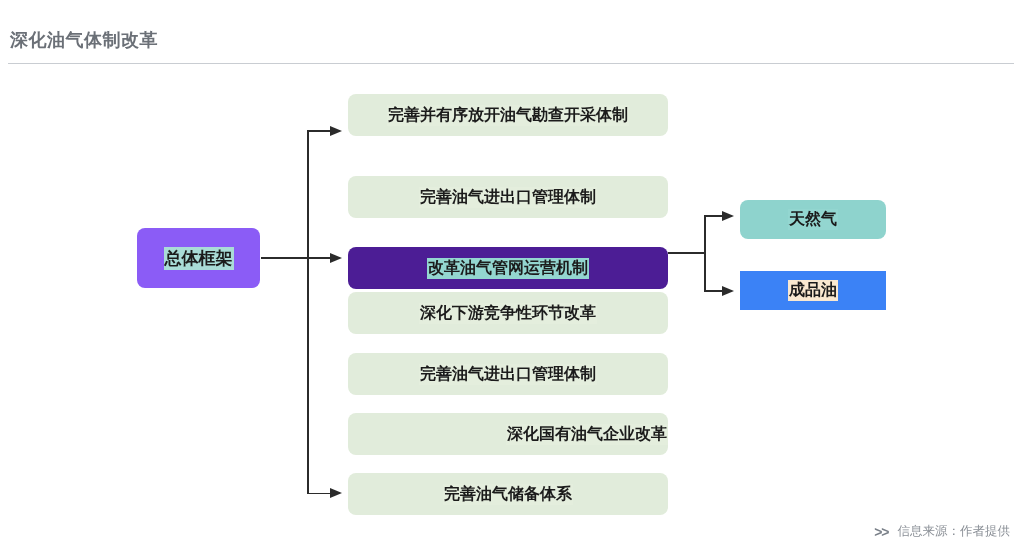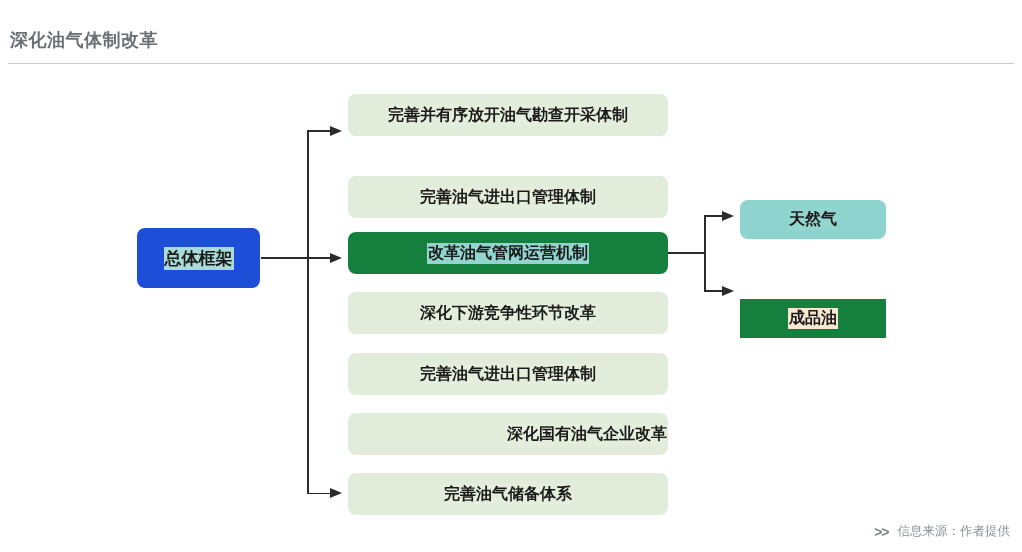--- a/index.html
+++ b/index.html
@@ -62,61 +62,61 @@
     display: inline-block;
     padding: 0 1px;
   }
 
   
   #node-root {
     left: 137px;
     top: 158px;
     width: 123px;
     height: 60px;
-    background: #1d4ed8;
+    background: #8b5cf6;
     border-radius: 8px;
     font-size: 17px;
   }
   #node-root .node-label { background: #a9dcd7; }
 
   
   .node-branch {
     left: 348px;
     width: 320px;
     height: 42px;
     border-radius: 8px;
     font-size: 16px;
   }
   .node-branch.green {
     background: #e1ecdb;
   }
   .node-branch.green .node-label { background: #e4eedd; }
   .node-branch.teal {
-    background: #15803d;
+    background: #4c1d95;
+    margin-top: 15px;
   }
   .node-branch.teal .node-label { background: #93d6d0; }
 
   
   .node-leaf {
     left: 740px;
     width: 146px;
     height: 39px;
     font-size: 16px;
   }
   #node-leaf-0 {
     top: 130px;
     background: #8ed3cd;
     border-radius: 8px;
   }
   #node-leaf-0 .node-label { background: #93d6d0; }
   #node-leaf-1 {
     top: 201px;
-    background: #15803d;
+    background: #3b82f6;
     border-radius: 0;
-    margin-top: 28px;
   }
   #node-leaf-1 .node-label { background: #f9e8d0; }
 
   
   .conn {
     position: absolute;
     background: #2b2b2b;
   }
   .conn-h { height: 1.6px; }
   .conn-v { width: 1.6px; }

